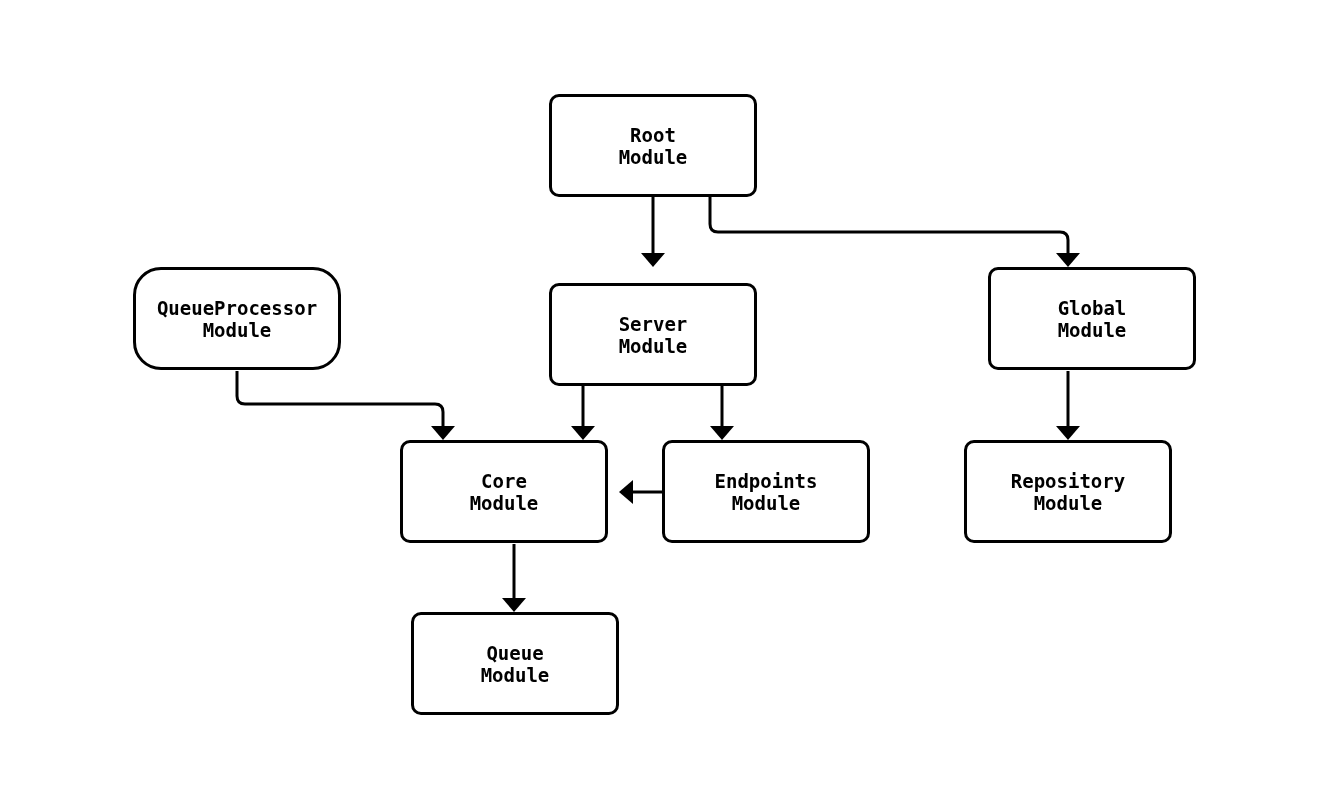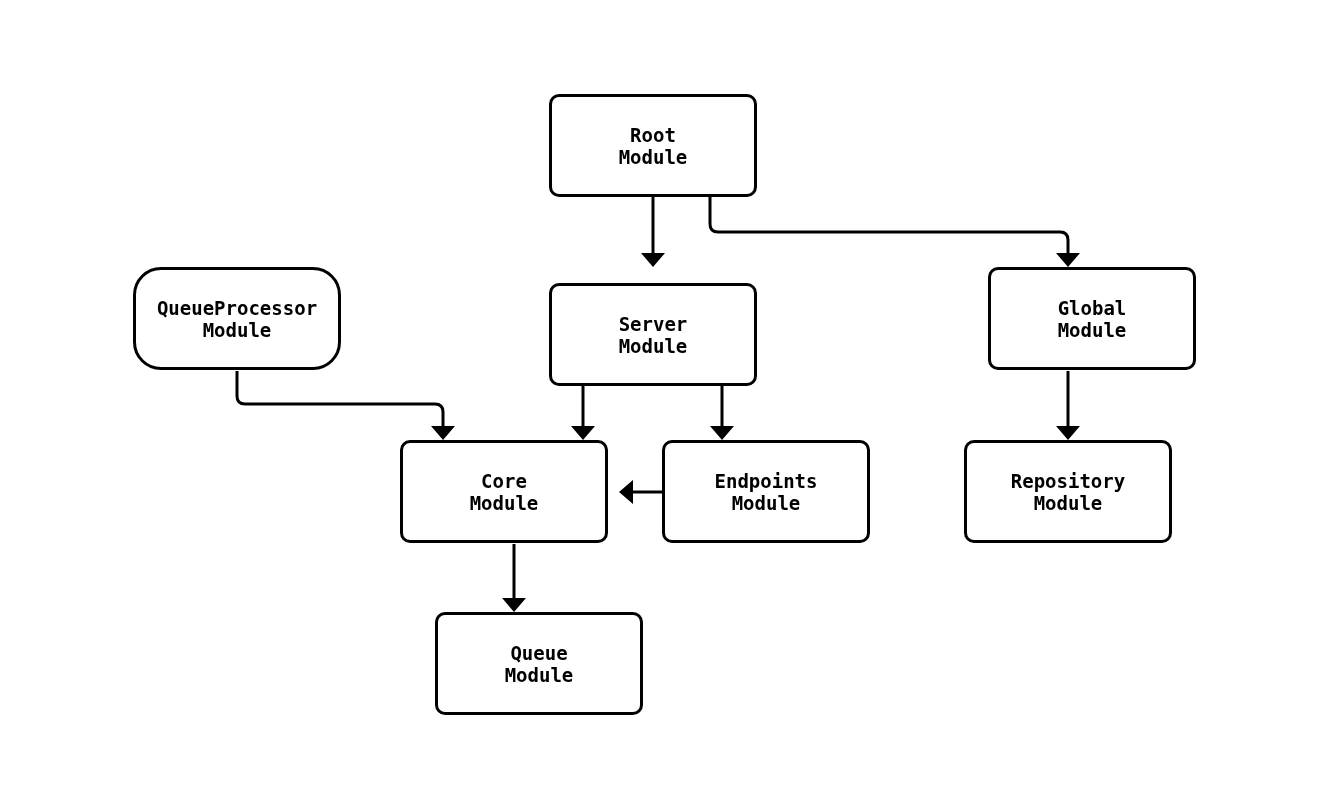--- a/index.html
+++ b/index.html
@@ -121,18 +121,18 @@
   <div class="node" style="left:662px; top:440px;">
     <span class="node-label">Endpoints
 Module</span>
   </div>
 
   <div class="node" style="left:964px; top:440px;">
     <span class="node-label">Repository
 Module</span>
   </div>
 
-  <div class="node" style="left:435px; top:612px;">
+  <div class="node" style="left:411px; top:612px;">
     <span class="node-label">Queue
 Module</span>
   </div>
 
 </div>
 
 </body></html>

